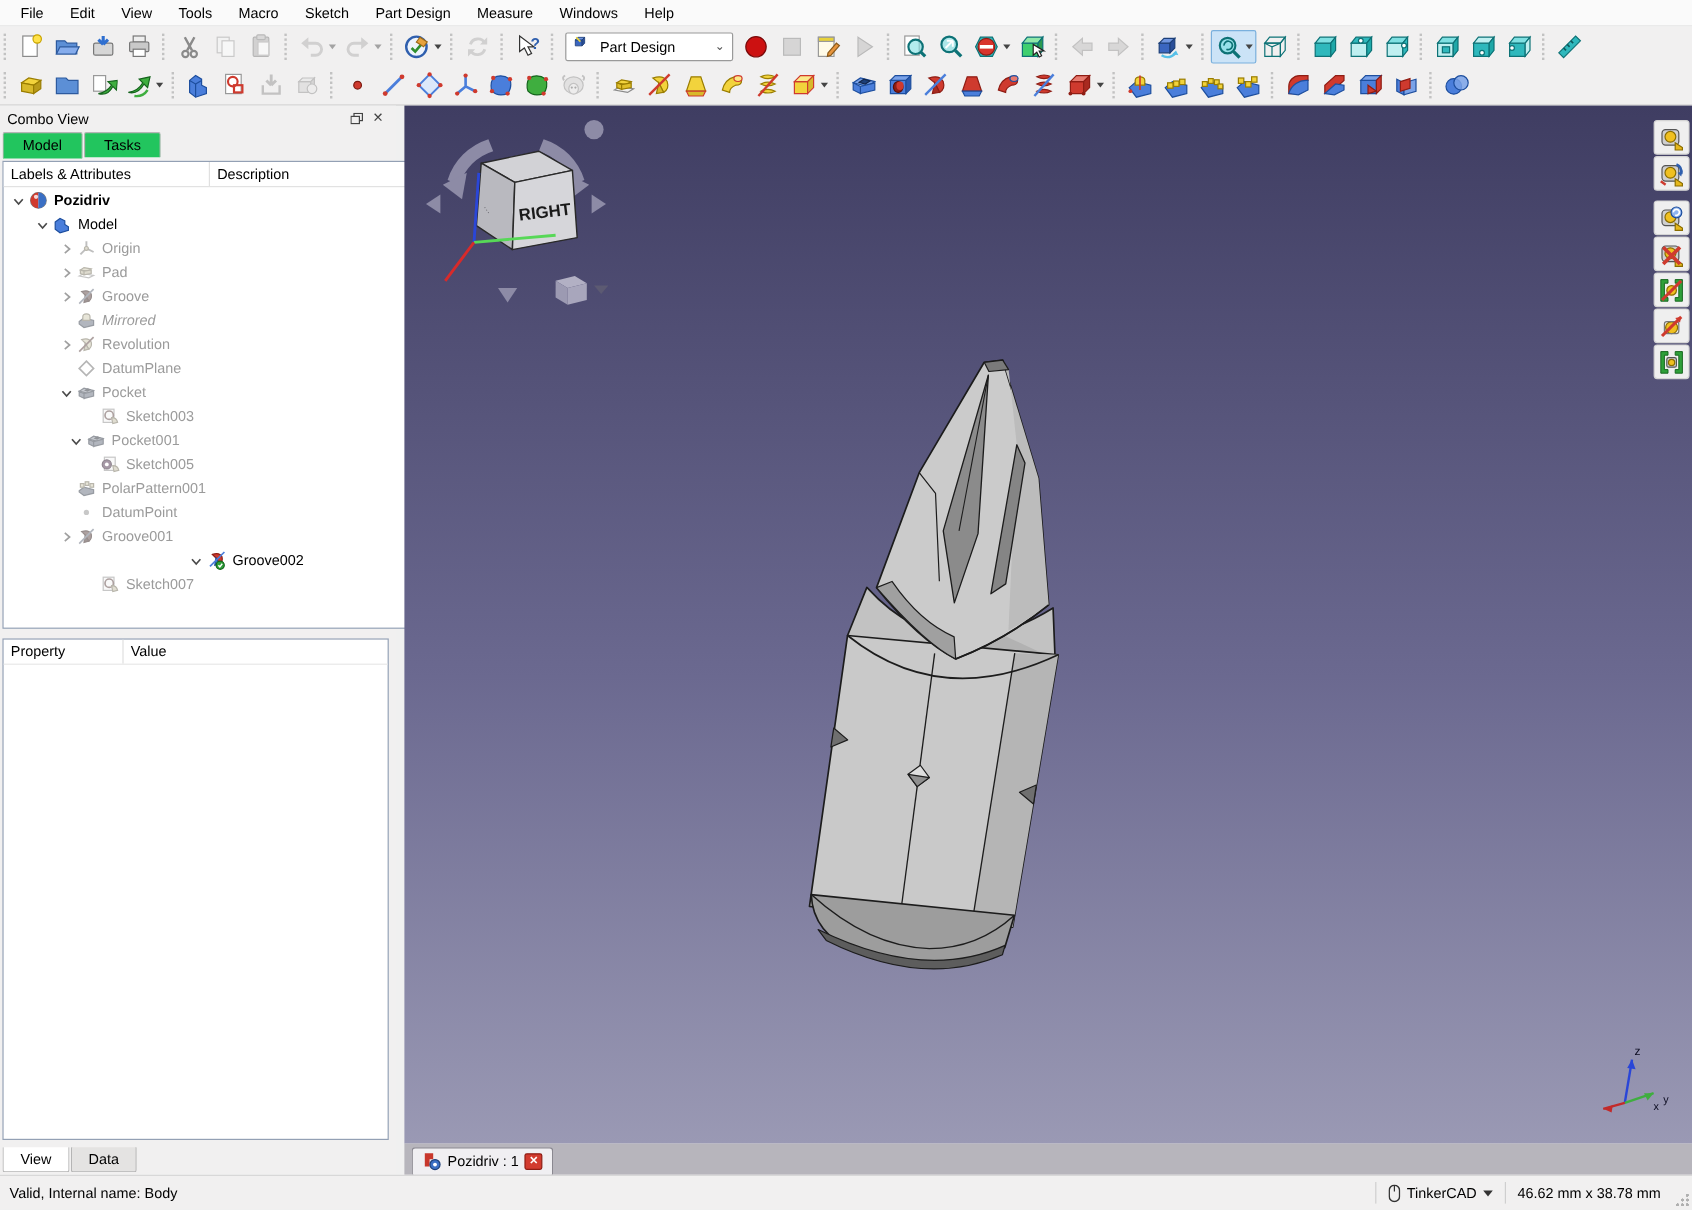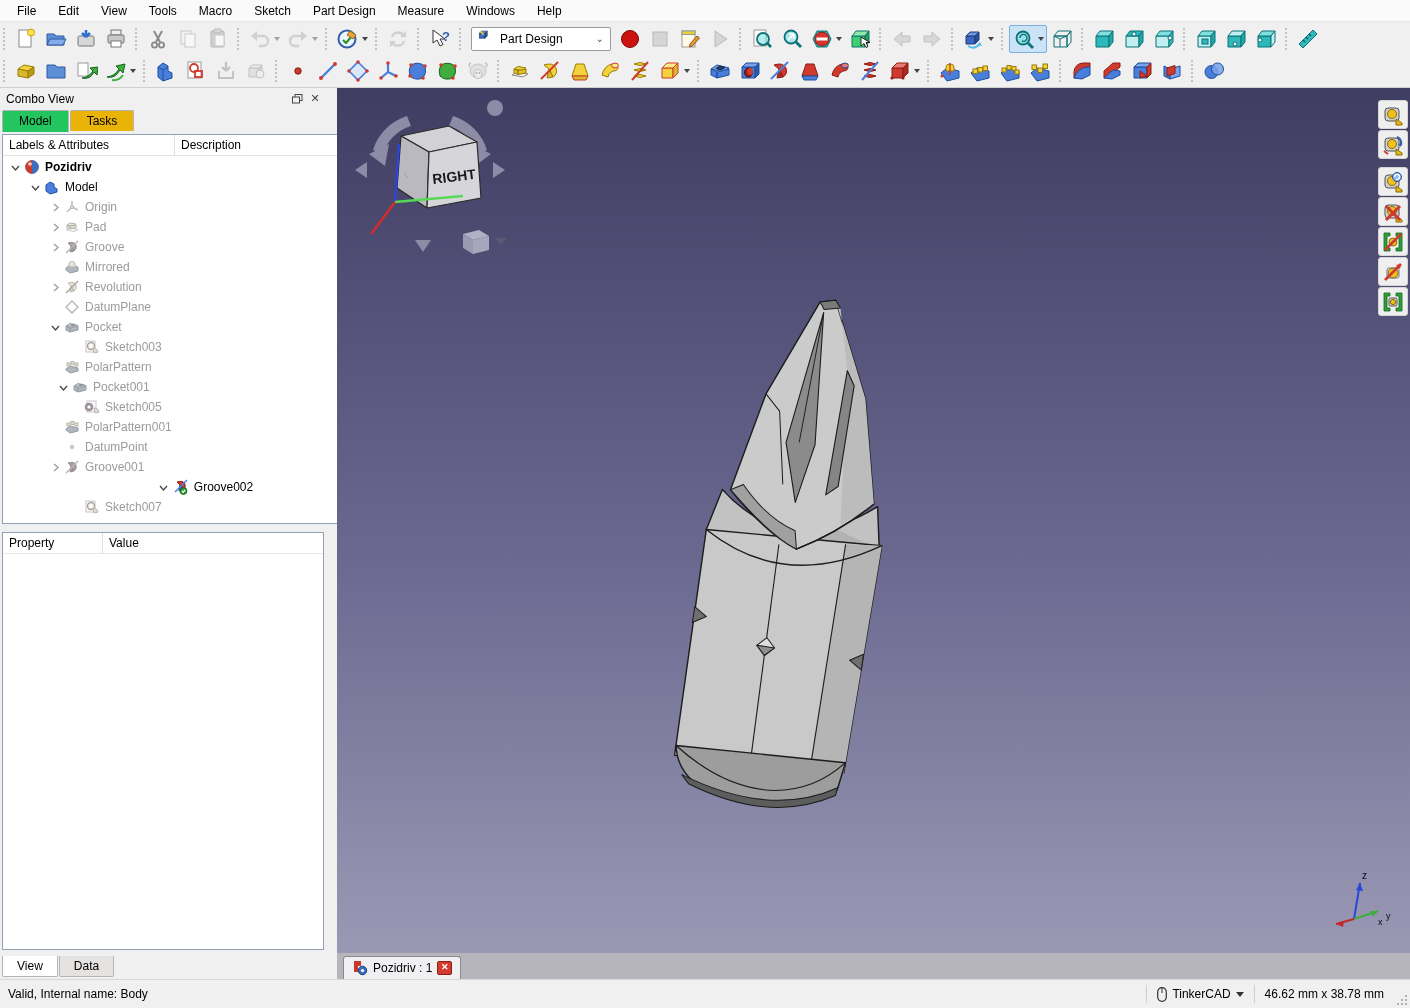--- a/index.html
+++ b/index.html
@@ -24,21 +24,21 @@
   .dd-wrap { display:flex; align-items:center; }
   .workbench-select { display:flex; align-items:center; gap:5px; background:#fff; border:1px solid #9a9a9a; border-radius:2px; height:24px; padding:0 6px; margin:0 4px; width:140px; }
   .workbench-select .chev { margin-left:auto; color:#555; font-size:10px; }
 
   
   #combo-view { position:absolute; top:88px; left:0; width:330px; bottom:29px; background:#f1f0f0; }
   #combo-title { height:21px; display:flex; align-items:center; padding:0 6px; }
   #combo-title .spacer { flex:1; }
   .cv-btn { width:18px; height:16px; display:flex; align-items:center; justify-content:center; color:#444; font-size:11px; }
   #combo-tabs { height:22px; display:flex; align-items:flex-end; padding-left:2px; }
-  .tab { padding:3px 16px; border:1px solid #b5b5b5; border-bottom:none; background:#eab308; margin-right:1px; border-radius:2px 2px 0 0; }
+  .tab { padding:3px 16px; border:1px solid #b5b5b5; border-bottom:none; background:#22c55e; margin-right:1px; border-radius:2px 2px 0 0; }
   .tab.active { background:#22c55e; position:relative; top:1px; padding-bottom:4px; }
   .tree-box { position:absolute; left:2px; top:46px; width:378px; height:390px; background:#fff; border:1px solid #93a0b4; overflow:hidden; }
   .tree-header { height:21px; display:flex; border-bottom:1px solid #e2e2e2; background:#fff; }
   .tree-header .col1 { width:172px; padding:3px 6px; border-right:1px solid #e0e0e0; }
   .tree-header .col2 { flex:1; padding:3px 6px; }
   .tree-rows { position:absolute; top:22px; left:0; right:17px; bottom:0; }
   .tree-row { height:20px; display:flex; align-items:center; white-space:nowrap; }
   .tree-row .twist { width:16px; display:flex; justify-content:center; flex:none; }
   .tree-row .ticon { width:18px; display:flex; justify-content:center; flex:none; }
   .tree-row .tlabel { padding-left:4px; }
@@ -890,21 +890,21 @@
           </span>
           <span class="ticon">
             <svg width="16" height="16" viewBox="0 0 16 16">
               <path d="M4 4 q6-2 8 2 q1 4-2 6 l-3-5z" fill="#cf3a2e" stroke="#8f1d14"></path>
               <path d="M7 7 l3 5 -4 1z" fill="#a82a20" stroke="#8f1d14"></path>
               <path d="M2 14 L14 2" stroke="#4a7edb" stroke-width="1.4"></path>
             </svg>
           </span>
           <span class="tlabel">Groove</span>
         </div>
-        <div class="tree-row grey" style="padding-left: 44px;">
+        <div class="tree-row grey" style="padding-left: 44px; font-style: italic;">
           <span class="twist"></span>
           <span class="ticon">
             <svg width="16" height="16" viewBox="0 0 16 16">
               <path d="M2 9 l4-3 8 2 v4 l-8 2 -4-3z" fill="#4a7edb" stroke="#1d4e9e"></path>
               <path d="M5 5 a3 2.5 0 0 1 6 0 v3 h-6z" fill="#f2d33c" stroke="#9a7d00"></path>
             </svg>
           </span>
           <span class="tlabel">Mirrored</span>
         </div>
         <div class="tree-row grey" style="padding-left: 44px;">
@@ -949,32 +949,20 @@
         <div class="tree-row grey" style="padding-left: 64px;">
           <span class="twist"></span>
           <span class="ticon">
             <svg width="16" height="16" viewBox="0 0 16 16">
               <rect x="2" y="2" width="9" height="11" fill="#f4f4f4" stroke="#999"></rect>
               <circle cx="7" cy="7" r="3.5" fill="none" stroke="#cf3a2e" stroke-width="1.4"></circle>
               <path d="M9 9 a5 5 0 0 1 5 4 l-4 1z" fill="#e8c23a" stroke="#9a7d00"></path>
             </svg>
           </span>
           <span class="tlabel">Sketch003</span>
-        </div>
-        <div class="tree-row grey" style="padding-left: 44px;">
-          <span class="twist"></span>
-          <span class="ticon">
-            <svg width="16" height="16" viewBox="0 0 16 16">
-              <path d="M2 10 l4-3 8 2 v3 l-8 2 -4-3z" fill="#4a7edb" stroke="#1d4e9e"></path>
-              <rect x="3" y="4" width="3" height="3" fill="#f2d33c" stroke="#9a7d00"></rect>
-              <rect x="7" y="2.5" width="3" height="3" fill="#f2d33c" stroke="#9a7d00"></rect>
-              <rect x="11" y="4" width="3" height="3" fill="#f2d33c" stroke="#9a7d00"></rect>
-            </svg>
-          </span>
-          <span class="tlabel">PolarPattern</span>
         </div>
         <div class="tree-row grey" style="padding-left: 52px;">
           <span class="twist">
             <svg width="9" height="9" viewBox="0 0 9 9">
               <path d="M1 3 l3.5 4 L8 3" fill="none" stroke="#4a4a4a" stroke-width="1.4"></path>
             </svg>
           </span>
           <span class="ticon">
             <svg width="16" height="16" viewBox="0 0 16 16">
               <path d="M2 7 l4-2.5 8 2 -4 2.5z" fill="#7aa2e8" stroke="#1d4e9e"></path>

